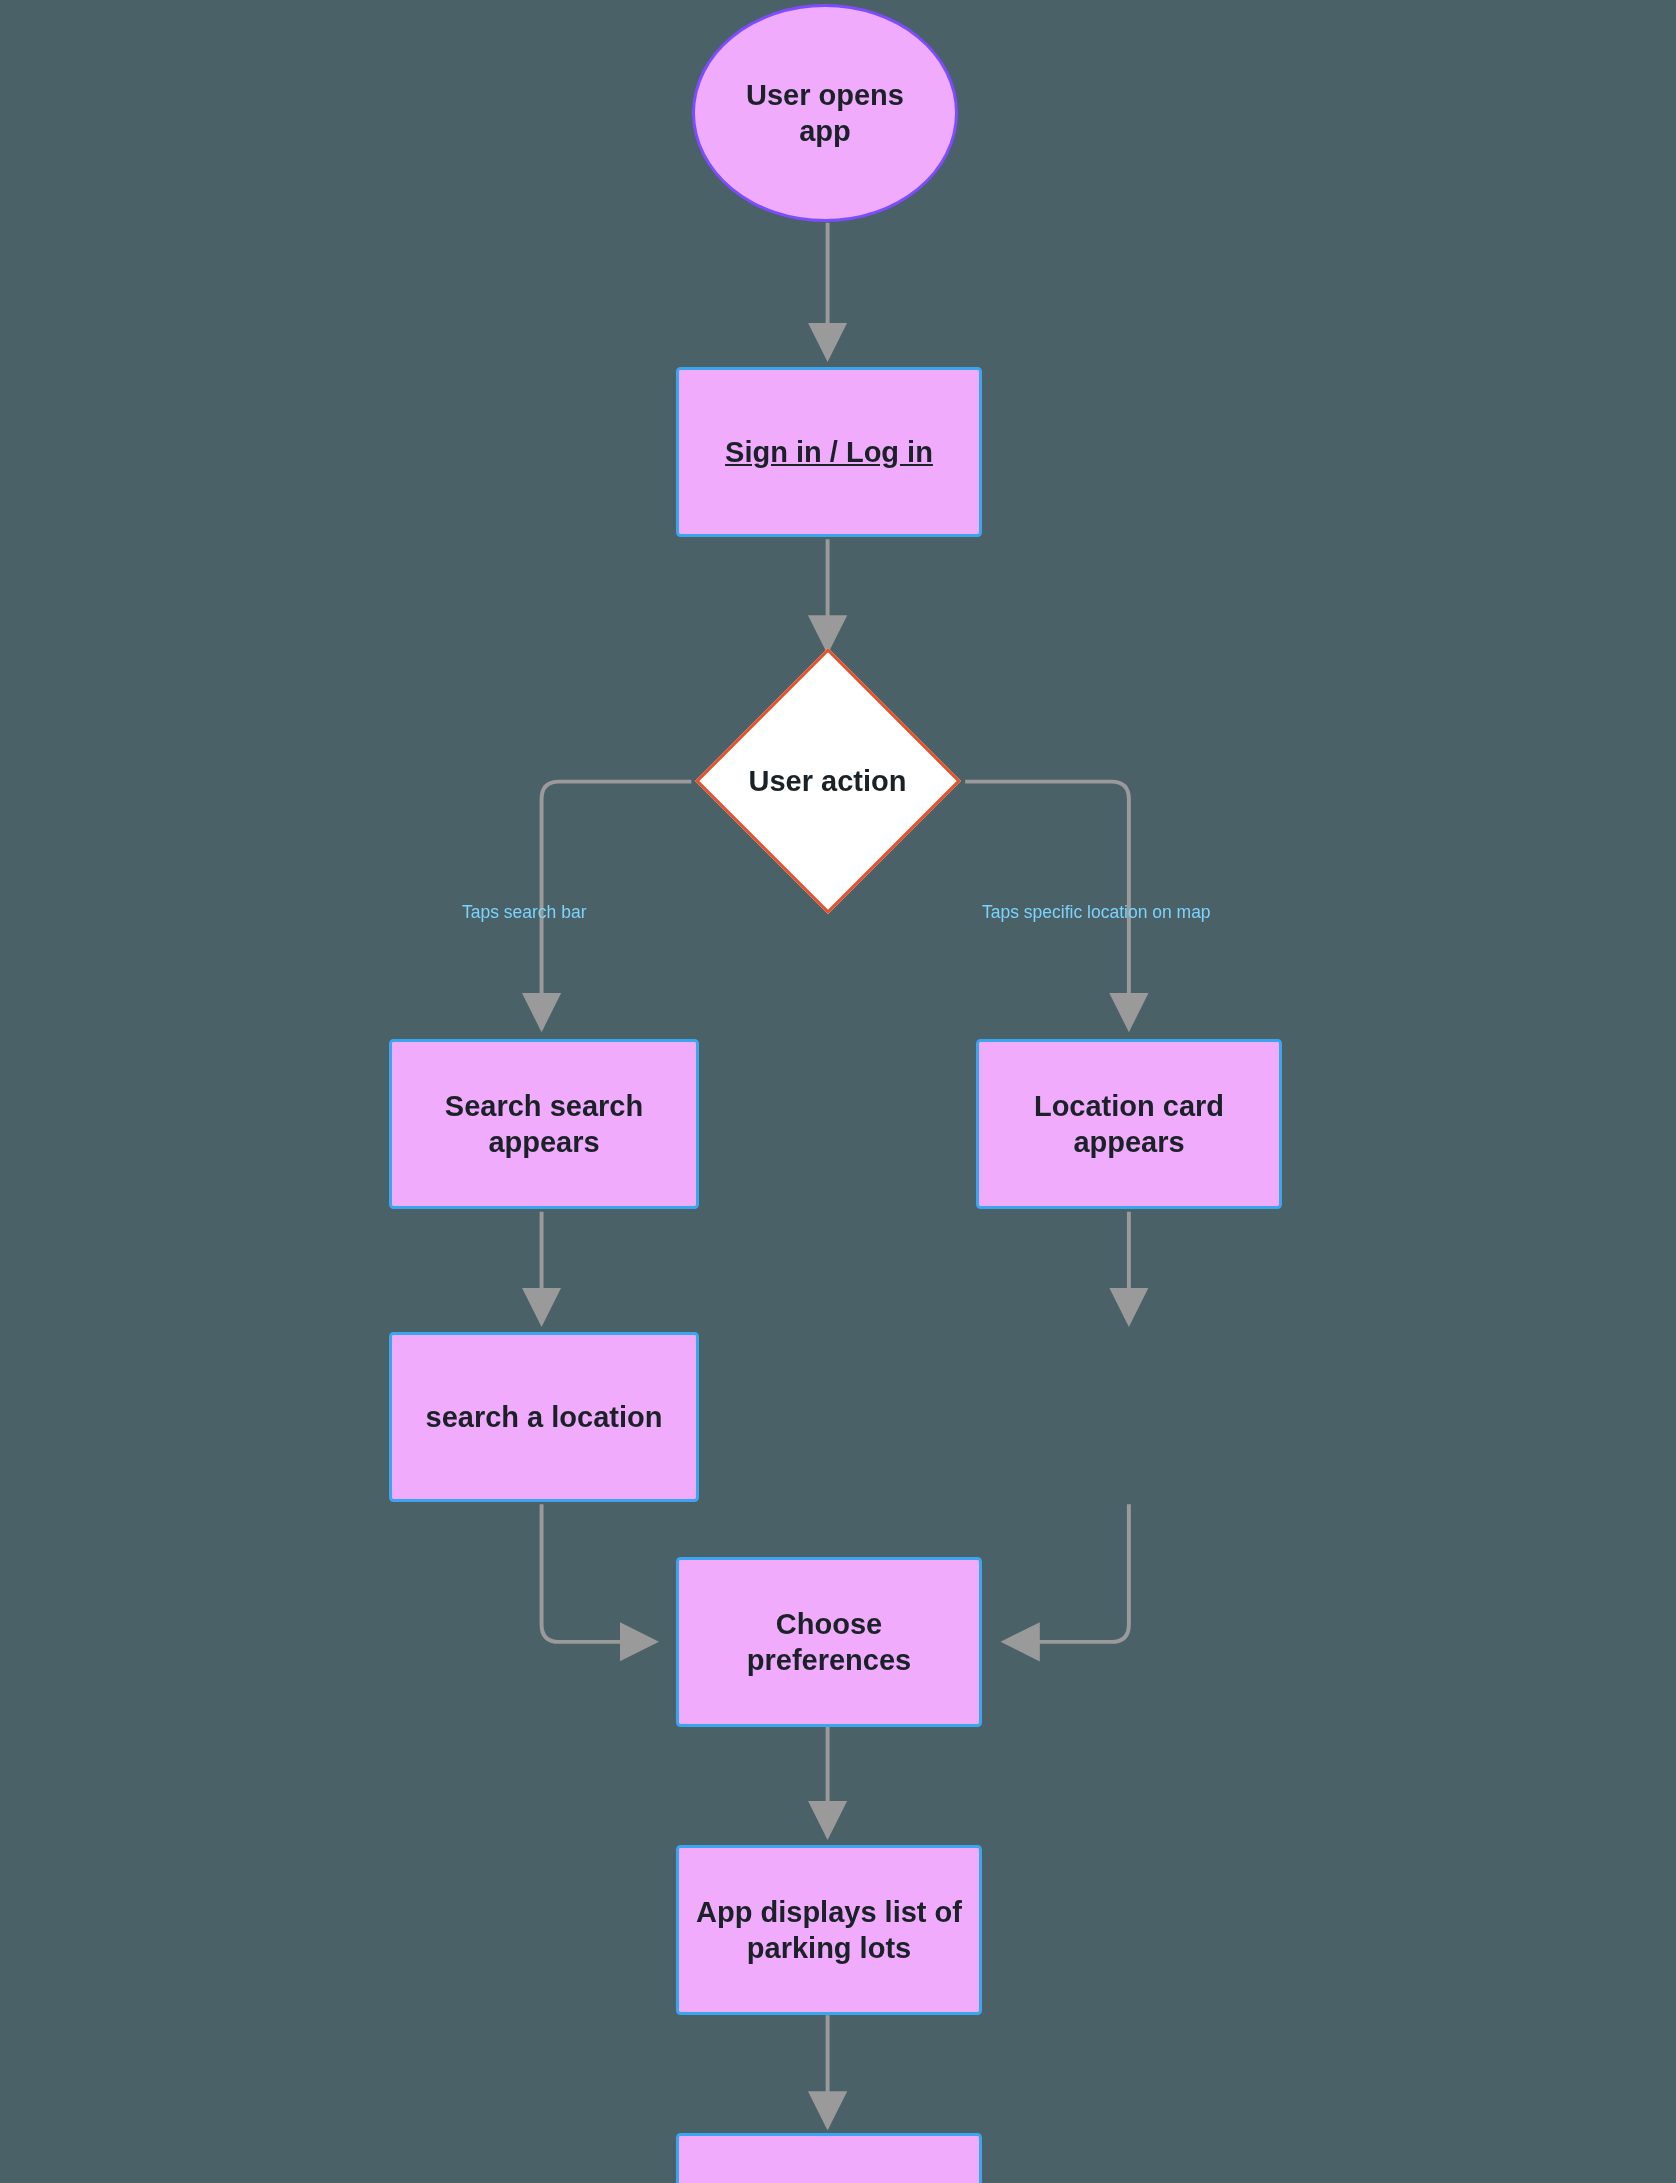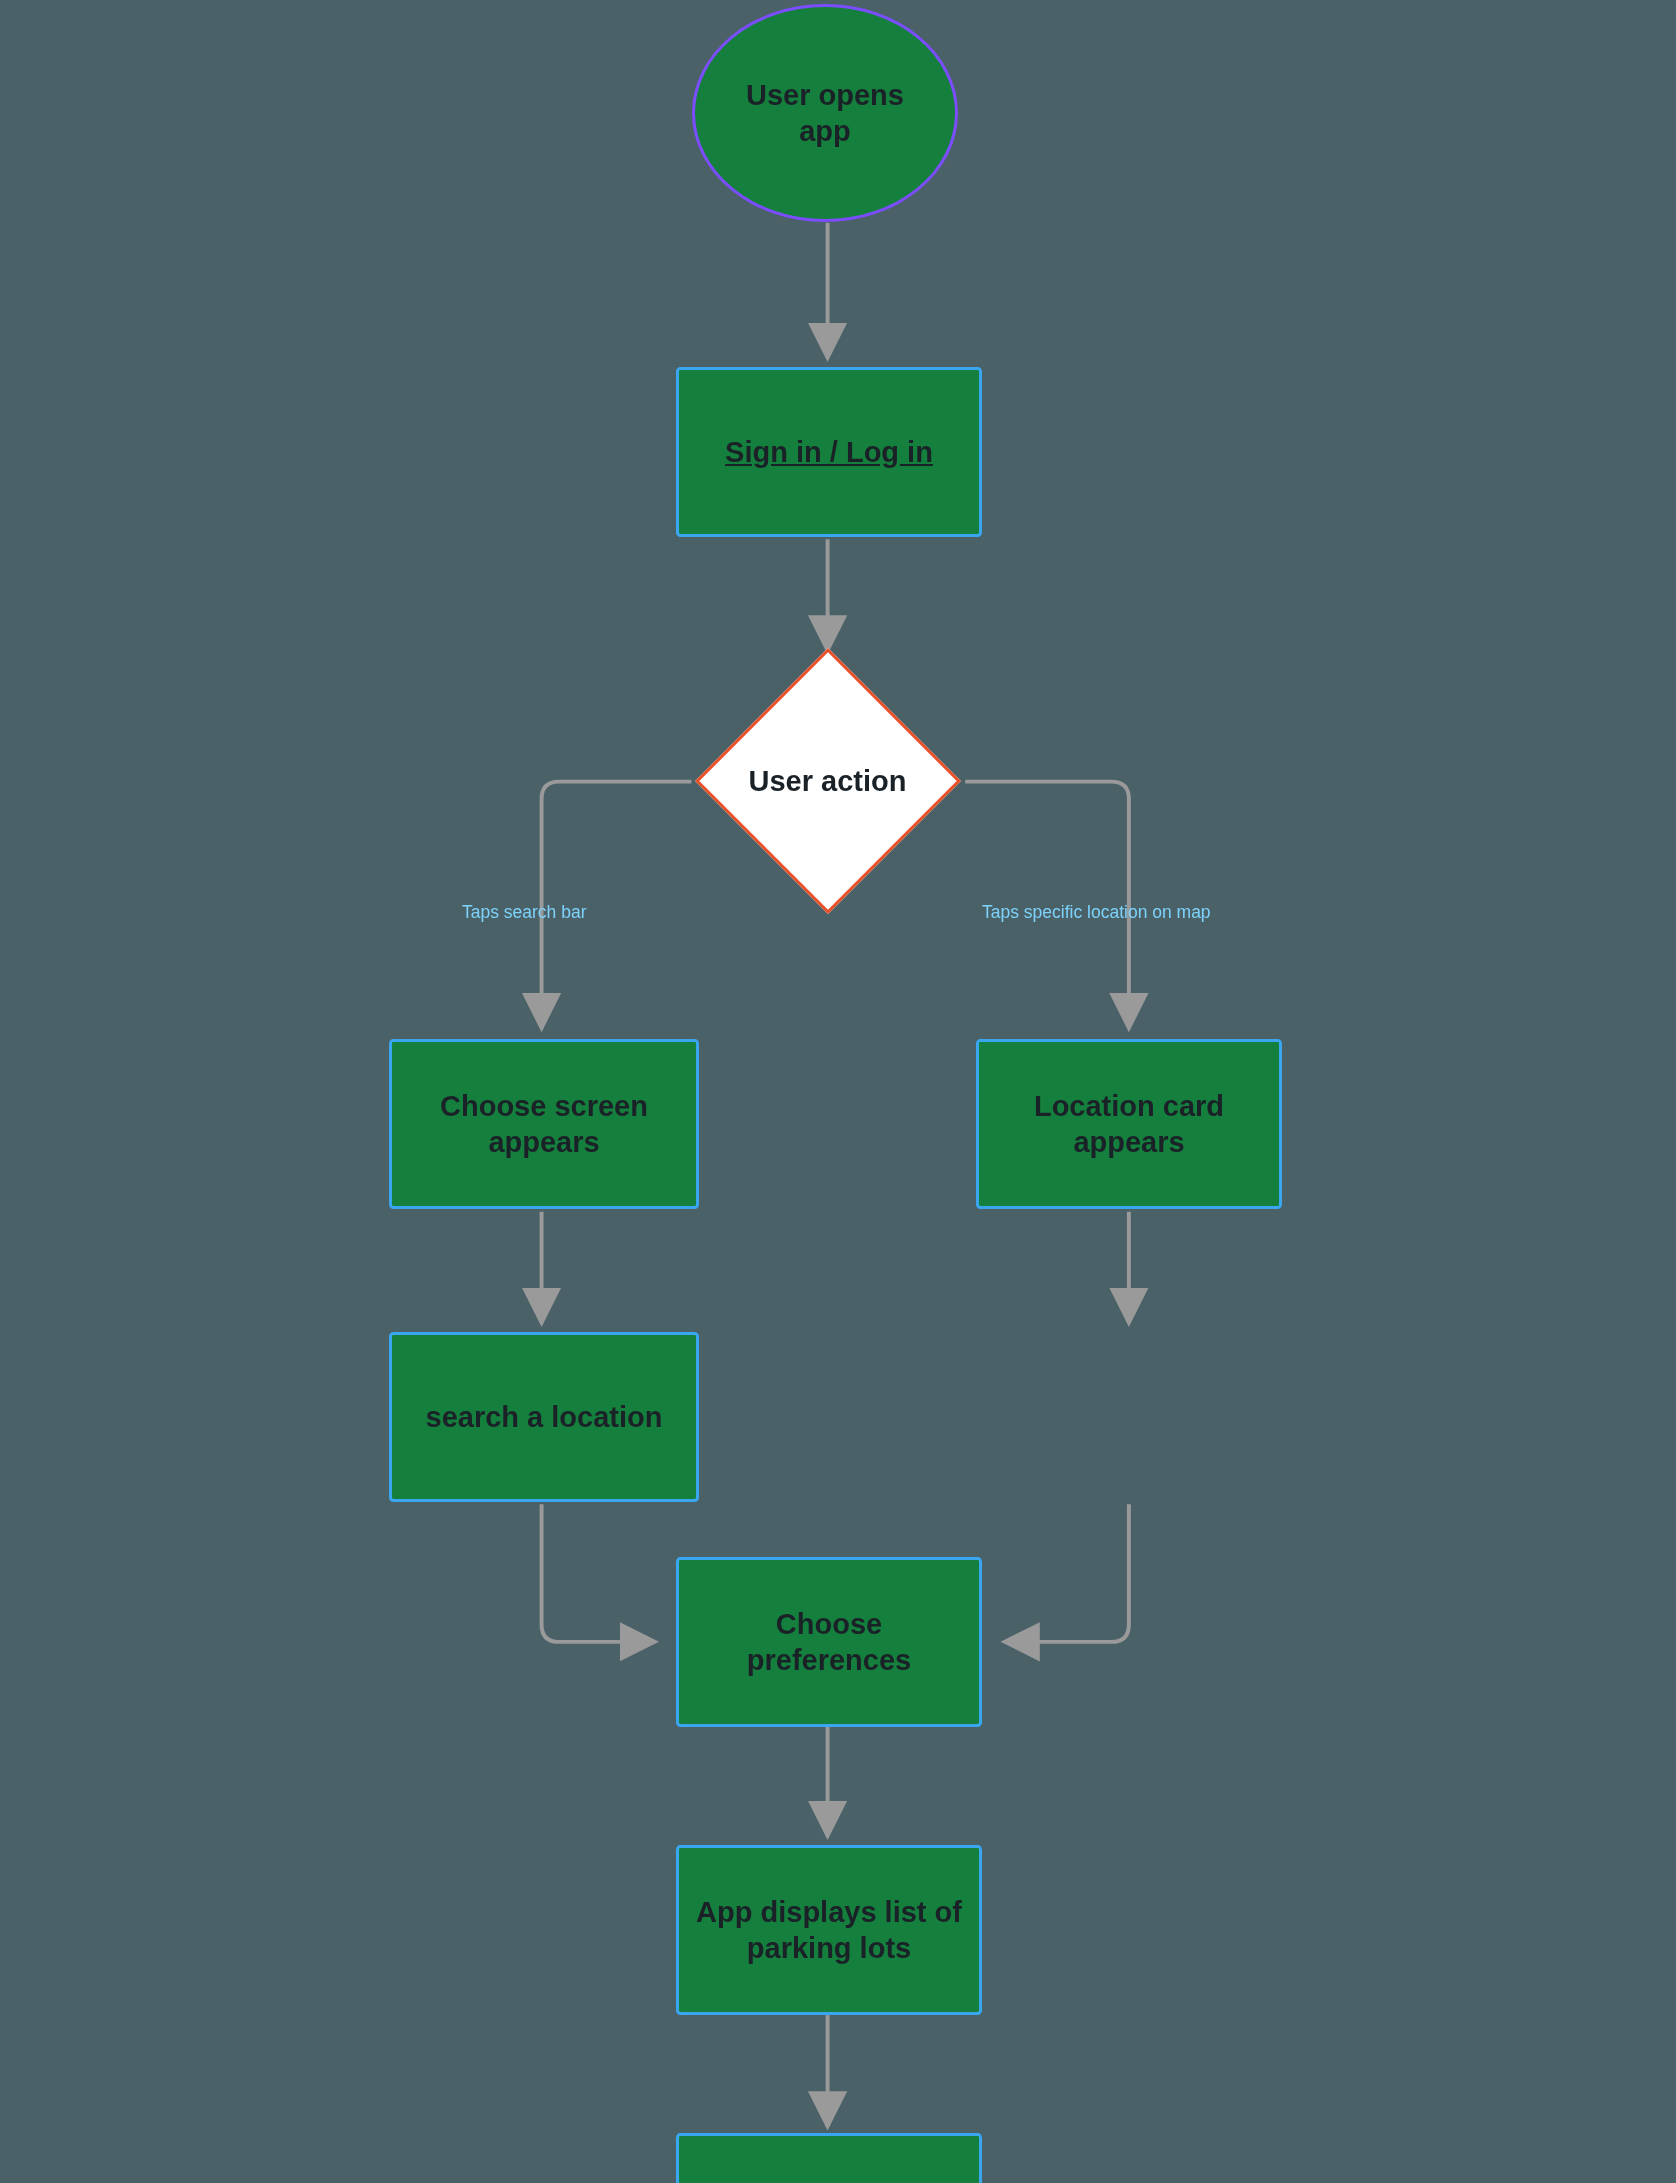--- a/index.html
+++ b/index.html
@@ -16,21 +16,21 @@
   }
   #canvas {
     position: absolute;
     left: 0; top: 0;
     width: 1677px;
     height: 2606px;
   }
   .node {
     position: absolute;
     box-sizing: border-box;
-    background: #15803d;
+    background: #f0abfc;
     display: flex;
     align-items: center;
     justify-content: center;
     text-align: center;
     color: #1a2228;
     font-weight: bold;
     line-height: 1.25;
   }
   .node-rect {
     border: 3.1px solid #3aa6f0;
@@ -131,21 +131,21 @@
   <div class="node-diamond-wrap" style="left:692px; top:648px; width:271px; height:266px;">
     <div class="diamond-shape"></div>
     <div class="diamond-label">User action</div>
   </div>
 
   <div class="edge-label" style="left:462px; top:902px;">Taps search bar</div>
 
   <div class="edge-label" style="left:982px; top:902px;">Taps specific location on map</div>
 
   <div class="node node-rect" style="left:389px; top:1039px; width:310px; height:170px; padding:0 17.5px;">
-    <span>Choose screen appears</span>
+    <span>Search search appears</span>
   </div>
 
   <div class="node node-rect" style="left:976px; top:1039px; width:306px; height:170px; padding:0 17.5px;">
     <span>Location card appears</span>
   </div>
 
   <div class="node node-rect" style="left:389px; top:1332px; width:310px; height:170px; padding:0 17.5px;text-align:center;">
     <span>search a location</span>
   </div>
 

